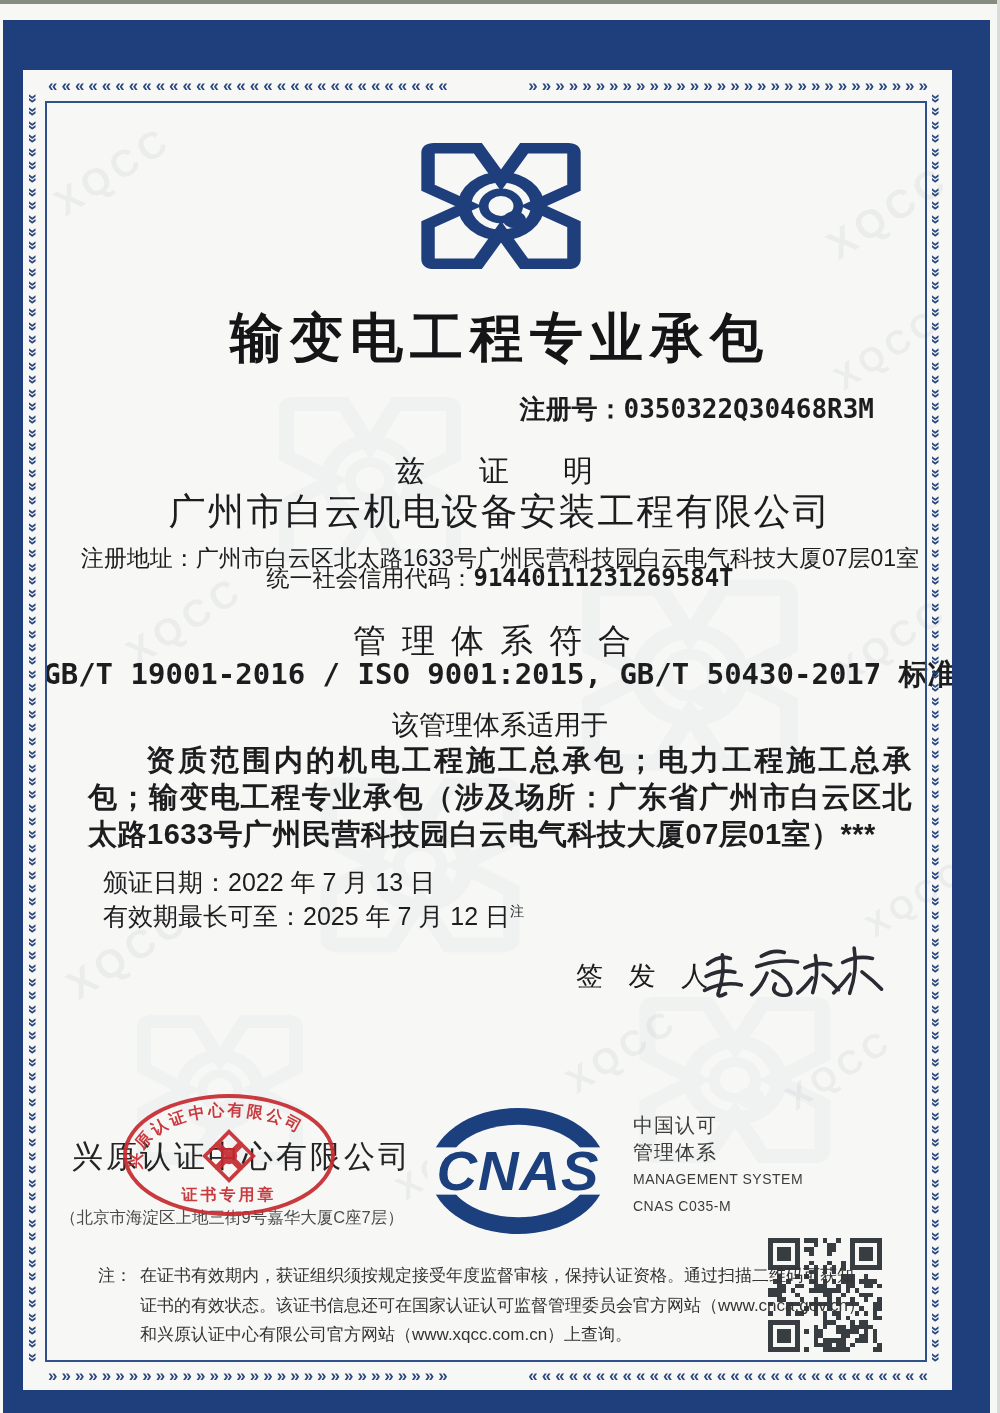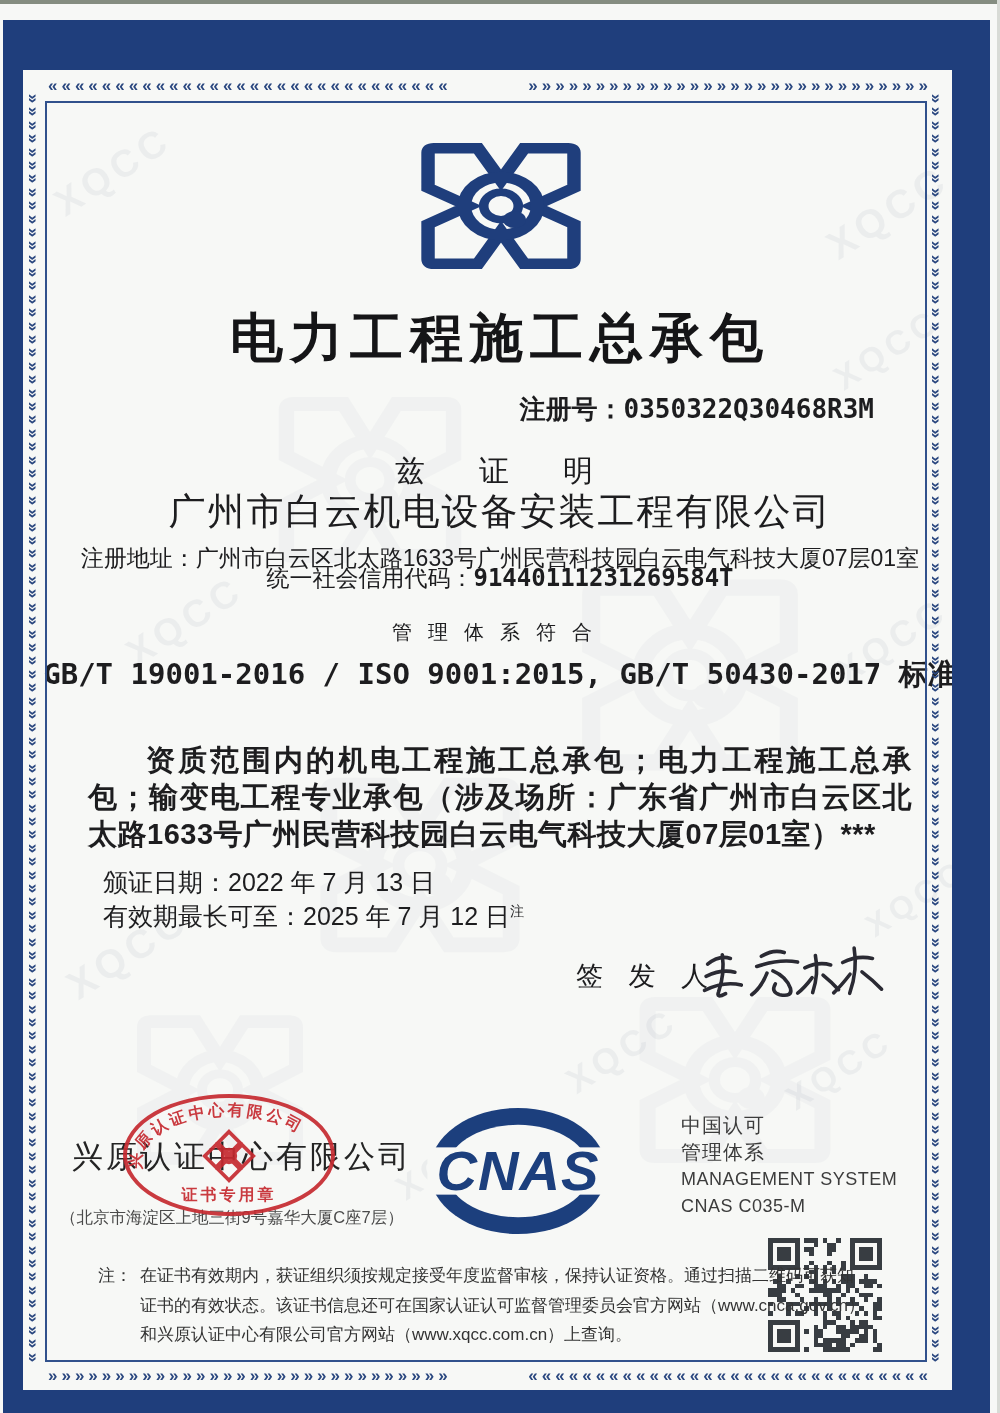--- a/index.html
+++ b/index.html
@@ -31,41 +31,41 @@
   .ctr{left:0;width:100%;text-align:center;}
   .emblem{left:405px;top:130px;width:192px;height:152px;color:var(--navy);}
   .title{top:303px;font-size:53px;font-weight:bold;letter-spacing:7px;color:#151517;}
   .regline{top:392px;left:0;width:874px;text-align:right;font-size:26px;font-weight:bold;}
   .mono{font-family:"DejaVu Sans Mono","Liberation Mono",monospace;}
   .certify{top:451px;font-size:30px;letter-spacing:12px;}
   .company{top:487px;font-size:37px;font-weight:normal;letter-spacing:2px;}
   .addr{top:543px;font-size:23px;}
   .credit{top:563px;font-size:23px;}
   .credit .mono{font-size:24px;font-weight:bold;}
-  .conform{top:619px;font-size:20px;letter-spacing:16px;}
+  .conform{top:619px;font-size:33px;letter-spacing:16px;}
   .standards{top:655px;font-size:29px;font-weight:bold;}
   .scopehead{top:707px;font-size:27px;}
   .scope{top:742px;left:88px;width:824px;font-size:29px;font-weight:600;line-height:37px;text-indent:2em;text-align:justify;letter-spacing:.5px;}
   .dateline{left:103px;font-size:25px;}
   .note-sup{font-size:14px;vertical-align:super;}
   .signer{top:958px;left:576px;font-size:27px;letter-spacing:9px;}
   .signature{left:700px;top:938px;width:200px;height:72px;color:#2a2a33;transform:rotate(-2deg);}
 
   .issuer-co{left:72px;top:1136px;font-size:31px;letter-spacing:3px;color:#242424;z-index:2;}
   .issuer-addr{left:60px;top:1207px;font-size:16.5px;color:#4a4a4a;z-index:2;}
   .seal{left:123px;top:1094px;width:212px;height:122px;z-index:3;opacity:.92;}
   .seal .oval{position:absolute;inset:0;border:4.5px solid var(--red);border-radius:50%;}
   .seal svg{position:absolute;inset:0;}
   .seal .flower{position:absolute;left:78px;top:34px;width:56px;height:56px;color:var(--red);}
   .seal .seal-label{position:absolute;left:0;right:0;bottom:10px;text-align:center;color:var(--red);font-size:16px;font-weight:bold;letter-spacing:3px;}
 
   .cnas{left:427px;top:1106px;width:182px;height:130px;}
-  .accred{left:633px;top:1112px;color:var(--gray);margin-left:48px;}
+  .accred{left:633px;top:1112px;color:var(--gray);}
   .accred .zh{font-size:20px;line-height:27px;letter-spacing:1px;}
-  .accred .en{font-size:18px;line-height:27px;letter-spacing:.5px;}
+  .accred .en{font-size:14px;line-height:27px;letter-spacing:.5px;}
 
   .qr{left:768px;top:1238px;width:114px;height:114px;display:grid;grid-template-columns:repeat(25,1fr);grid-template-rows:repeat(25,1fr);}
   .qr i{display:block;}
   .qr i.on{background:#383d42;}
 
   .footnote{left:98px;top:1261px;width:792px;display:flex;font-size:17px;line-height:29.5px;color:#333;z-index:2;}
   .footnote .lbl{width:42px;flex:none;}
   .footnote .lines span{display:block;}
 </style>
 </head>
@@ -324,30 +324,31 @@
       <span>»</span>
       <span>»</span>
       <span>»</span>
       <span>»</span>
     </div>
 
   <svg class="abs emblem" viewBox="0 0 100 100" preserveAspectRatio="none">
       <use href="#emblem-shape"></use>
     </svg>
 
-  <div class="abs ctr title">电力工程施工总承包</div>
+  <div class="abs ctr title">输变电工程专业承包</div>
   <div class="abs regline"><span>注册号：</span><span class="mono">0350322Q30468R3M</span></div>
 
   <div class="abs ctr certify">兹　证　明</div>
   <div class="abs ctr company">广州市白云机电设备安装工程有限公司</div>
   <div class="abs ctr addr"><span>注册地址：</span><span>广州市白云区北太路1633号广州民营科技园白云电气科技大厦07层01室</span></div>
   <div class="abs ctr credit"><span>统一社会信用代码：</span><span class="mono">91440111231269584T</span></div>
 
   <div class="abs ctr conform">管理体系符合</div>
   <div class="abs ctr standards mono">GB/T 19001-2016 / ISO 9001:2015, GB/T 50430-2017 标准</div>
+  <div class="abs ctr scopehead">该管理体系适用于</div>
   <div class="abs scope">资质范围内的机电工程施工总承包；电力工程施工总承包；输变电工程专业承包（涉及场所：广东省广州市白云区北太路1633号广州民营科技园白云电气科技大厦07层01室）***</div>
 
   <div class="abs dateline" style="top:866px"><span>颁证日期：</span><span>2022 年 7 月 13 日</span></div>
   <div class="abs dateline" style="top:900px"><span>有效期最长可至：</span><span>2025 年 7 月 12 日</span><span class="note-sup">注</span></div>
 
   <div class="abs signer">签 发 人:</div>
   <svg class="abs signature" viewBox="0 0 200 66" aria-label="王宏林">
     <g stroke="currentColor" stroke-width="3.6" fill="none" stroke-linecap="round">
       <path d="M8 20 Q20 11 31 15"></path>
         <path d="M6 32 Q22 25 35 29"></path>

